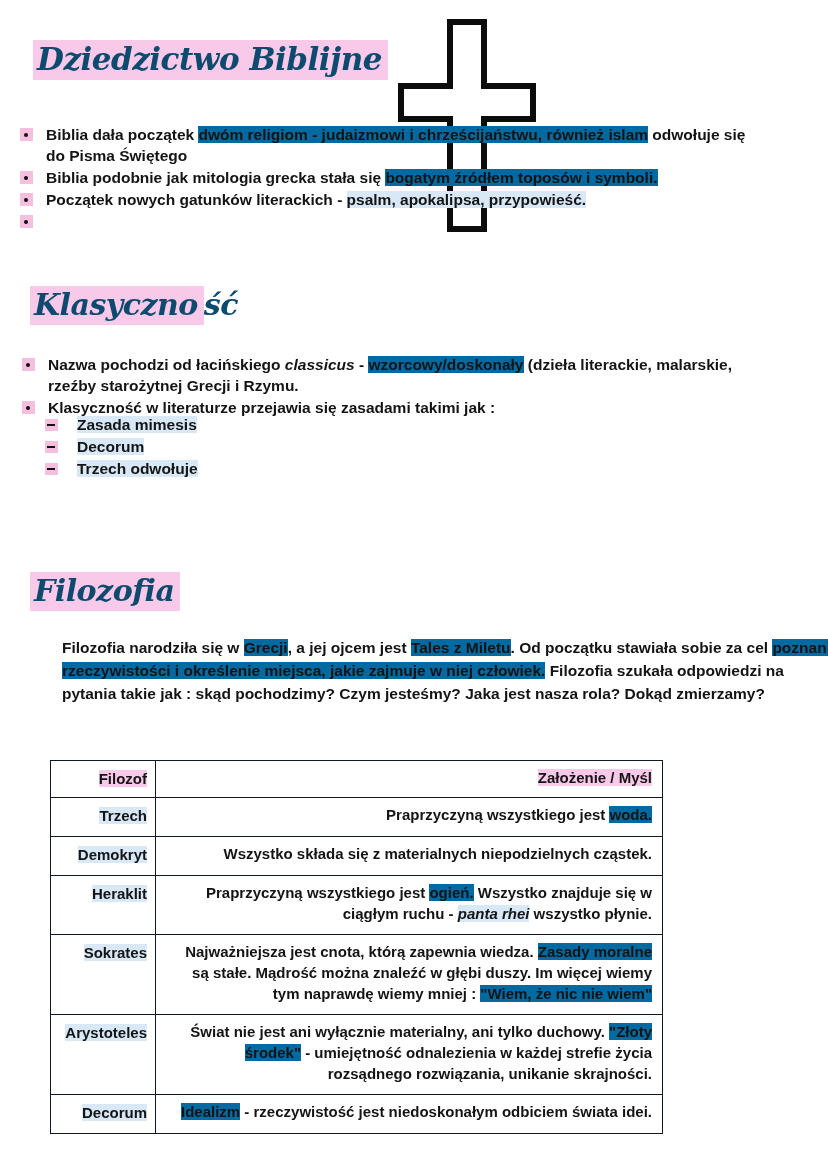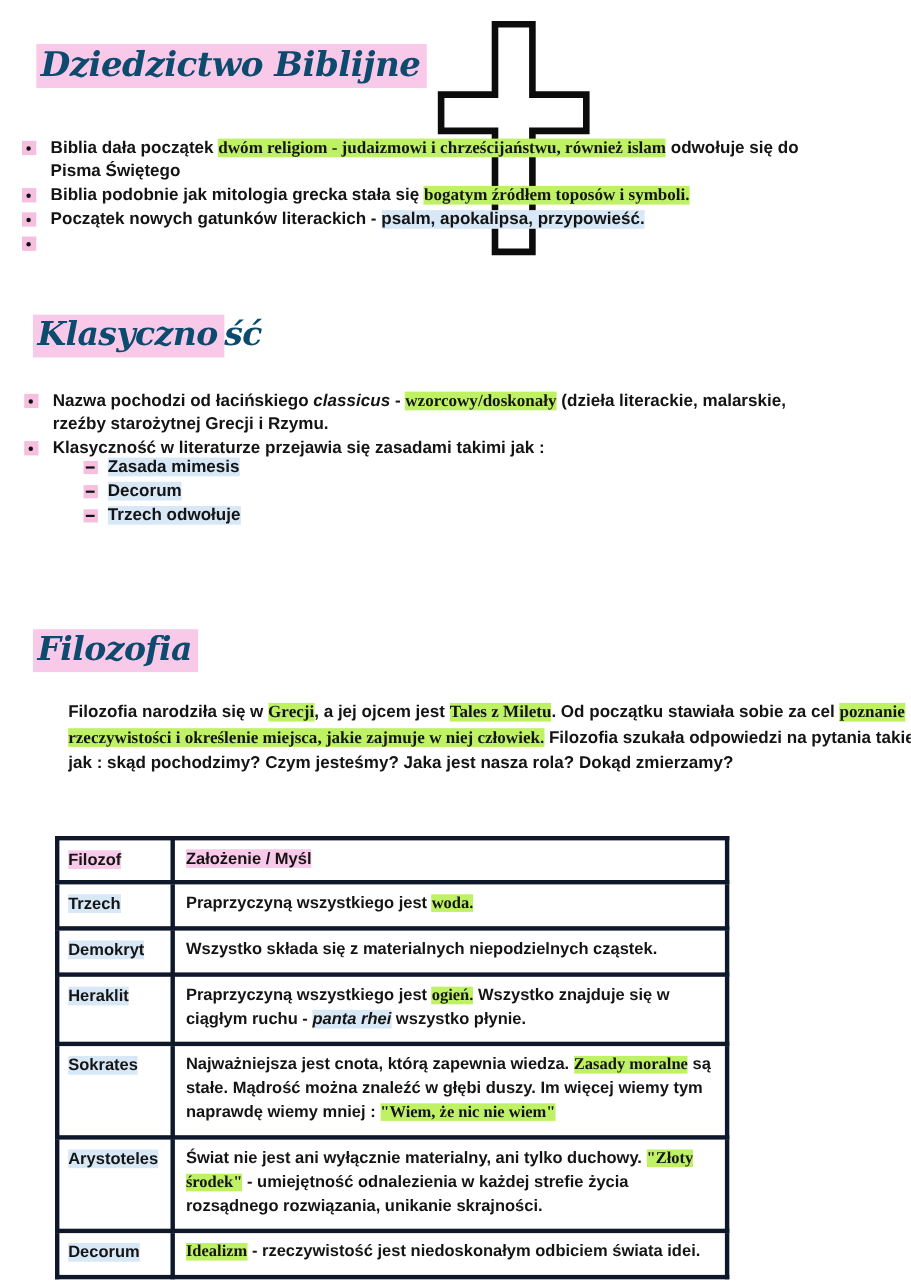--- a/index.html
+++ b/index.html
@@ -96,22 +96,22 @@
   .sub-list {
     list-style: none;
     margin: 0;
     padding: 0;
     font-size: 15.5px;
     font-weight: 700;
     line-height: 22px;
   }
   .sub-list > li {
     position: relative;
-    padding-left: 22px;
-    margin-left: 54px;
+    padding-left: 32px;
+    margin-left: 23px;
   }
   .sub-list > li > .marker {
     position: absolute;
     left: 0;
     top: 5px;
     width: 13px;
     height: 12px;
     background: #f6bfe0;
     display: block;
   }
@@ -123,21 +123,21 @@
     width: 8px;
     height: 2px;
     background: #101010;
   }
 
   #list-biblijne { left: 20px; top: 124px; width: 740px; }
   #list-klasycznosc { left: 22px; top: 354px; width: 740px; }
   #sub-klasycznosc { position: absolute; left: 22px; top: 414px; width: 500px; }
 
   
-  .hl-blue { background: #bef264; font-family: Liberation Serif, serif; }
+  .hl-blue { background: #0369a1; }
   .hl-blue-soft { background: #d8e8f6; }
   .hl-pink { background: #f9c9ea; }
   .hl-red  { background: #f2a5a5; }
   .it { font-style: italic; }
 
   
   #filozofia-par {
     position: absolute;
     left: 22px;
     top: 636px;
@@ -153,24 +153,24 @@
     position: absolute;
     left: 50px;
     top: 760px;
     width: 613px;
     border-collapse: collapse;
     table-layout: fixed;
     font-size: 15px;
     font-weight: 700;
   }
   #philo-table td {
-    border: 4px solid #0f172a;
+    border: 1px solid #0f172a;
     padding: 6px 8px 10px 8px;
     vertical-align: top;
-    text-align: left;
+    text-align: right;
     line-height: 21px;
   }
   #philo-table col.c1 { width: 105px; }
   #philo-table td.name {
     padding-top: 7px;
   }
   #philo-table td.body {
     padding-left: 10px;
     padding-right: 10px;
   }

